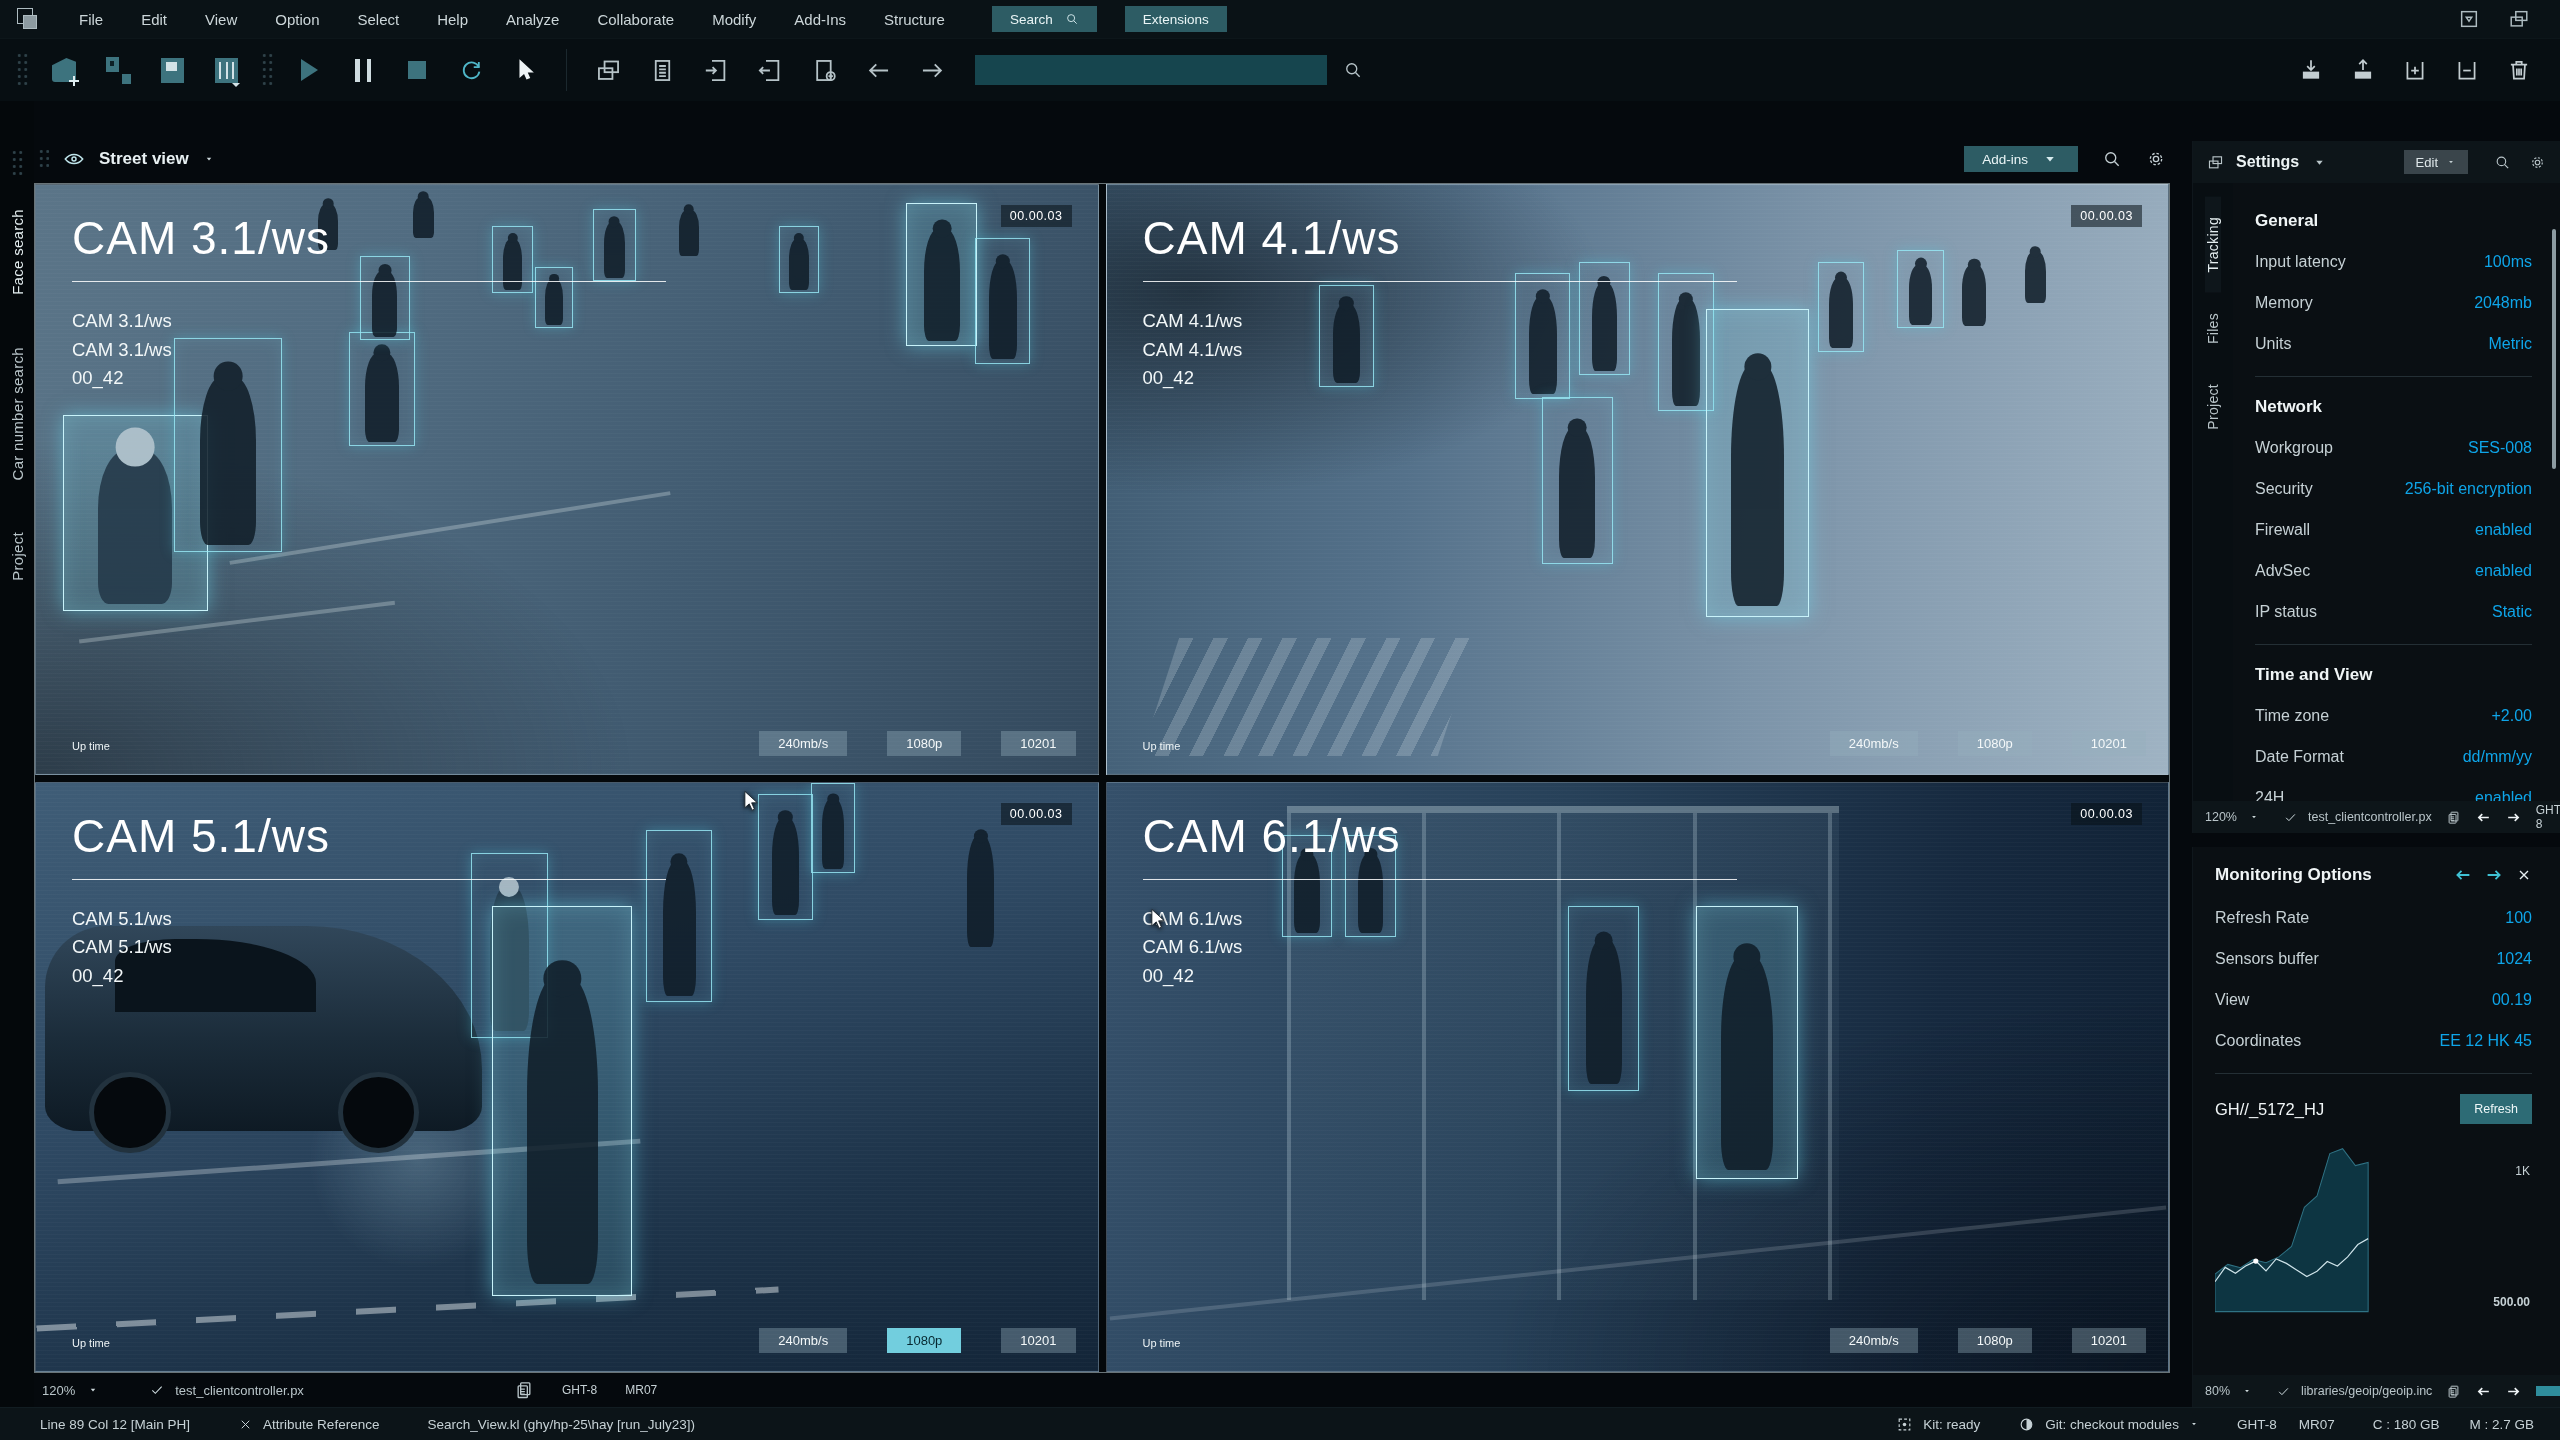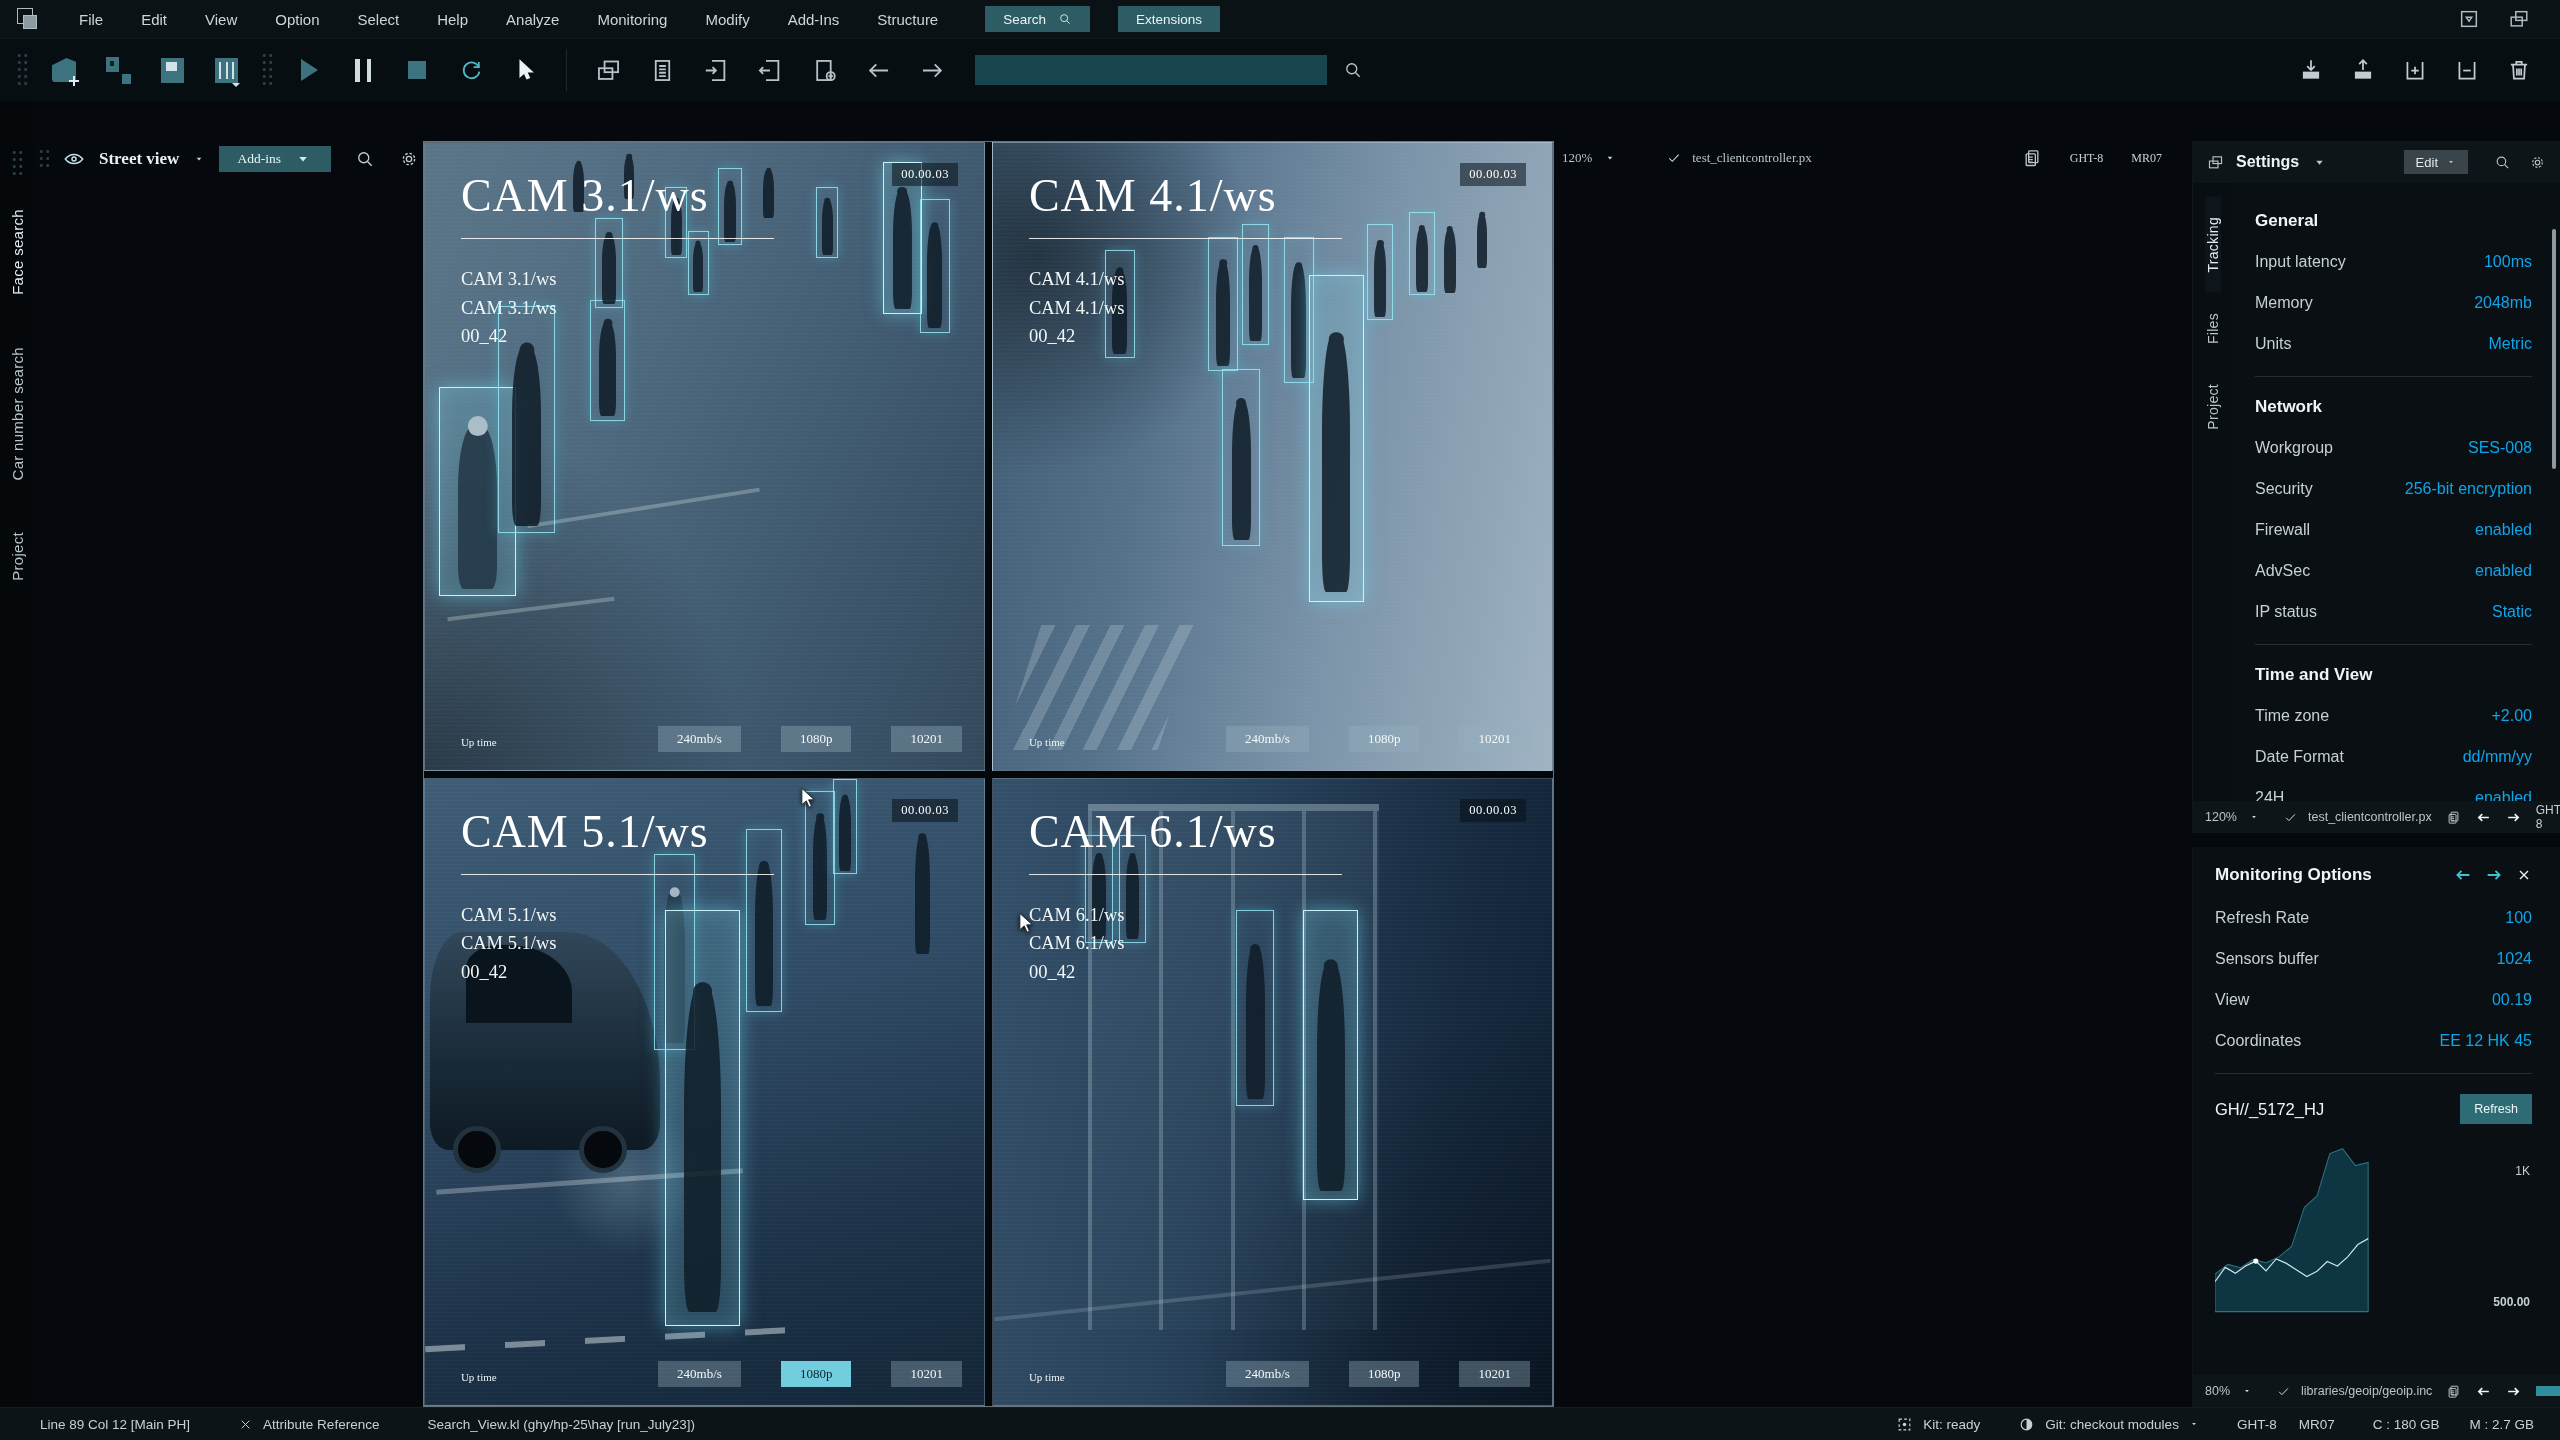--- a/index.html
+++ b/index.html
@@ -47,21 +47,21 @@
   .tb-right{margin-left:auto;display:flex;align-items:center;gap:26px;color:#c3cdd1;padding-right:12px;}
   .tb-right .ic{width:26px;height:26px;}
 
   
   .main{flex:1;display:flex;min-height:0;}
   .lrail{width:34px;background:#04080b;display:flex;flex-direction:column;align-items:center;padding-top:48px;flex:0 0 auto;}
   .lrail .dots{height:26px;margin-bottom:8px;}
   .vtab{writing-mode:vertical-rl;transform:rotate(180deg);font-size:15px;color:#b9c5c9;padding:26px 0;letter-spacing:.3px;white-space:nowrap;}
   .vtab.active{color:#e4edef;}
 
-  .center{flex:1;display:flex;flex-direction:row;min-width:0;padding-top:40px;margin-right:22px;font-family:Liberation Serif, serif;}
+  .center{flex:1;display:flex;flex-direction:column;min-width:0;padding-top:40px;margin-right:22px;}
   .canvas-head{height:36px;display:flex;align-items:center;gap:14px;padding:0 4px;margin-bottom:6px;}
   .canvas-head .dots{height:22px;width:11px;}
   .ch-title{font-size:17px;font-weight:bold;color:#e8f0f2;}
   .ch-eye{color:#bfe4ea;width:22px;height:22px;}
   .caret{width:12px;height:12px;color:#cdd8db;}
   .ch-right{margin-left:auto;display:flex;align-items:center;gap:24px;color:#c3ced2;}
   .ch-right .ic{width:20px;height:20px;}
 
   .grid{flex:1;display:grid;grid-template-columns:1fr 1fr;grid-template-rows:1fr 1fr;gap:7px;background:#04080b;border:1px solid rgba(190,205,212,.55);min-height:0;}
   .cam{position:relative;overflow:hidden;border:1px solid rgba(220,232,236,.25);}
@@ -278,21 +278,21 @@
 
   <div class="menubar">
     <div class="logo"></div>
     <span class="menu-item">File</span>
     <span class="menu-item">Edit</span>
     <span class="menu-item">View</span>
     <span class="menu-item">Option</span>
     <span class="menu-item">Select</span>
     <span class="menu-item">Help</span>
     <span class="menu-item">Analyze</span>
-    <span class="menu-item">Monitoring</span>
+    <span class="menu-item">Collaborate</span>
     <span class="menu-item">Modify</span>
     <span class="menu-item">Add-Ins</span>
     <span class="menu-item">Structure</span>
     <span class="pill">
       <span>Search</span>
       <svg class="ic">
           <use href="#i-search"></use>
         </svg>
     </span>
     <span class="pill">

